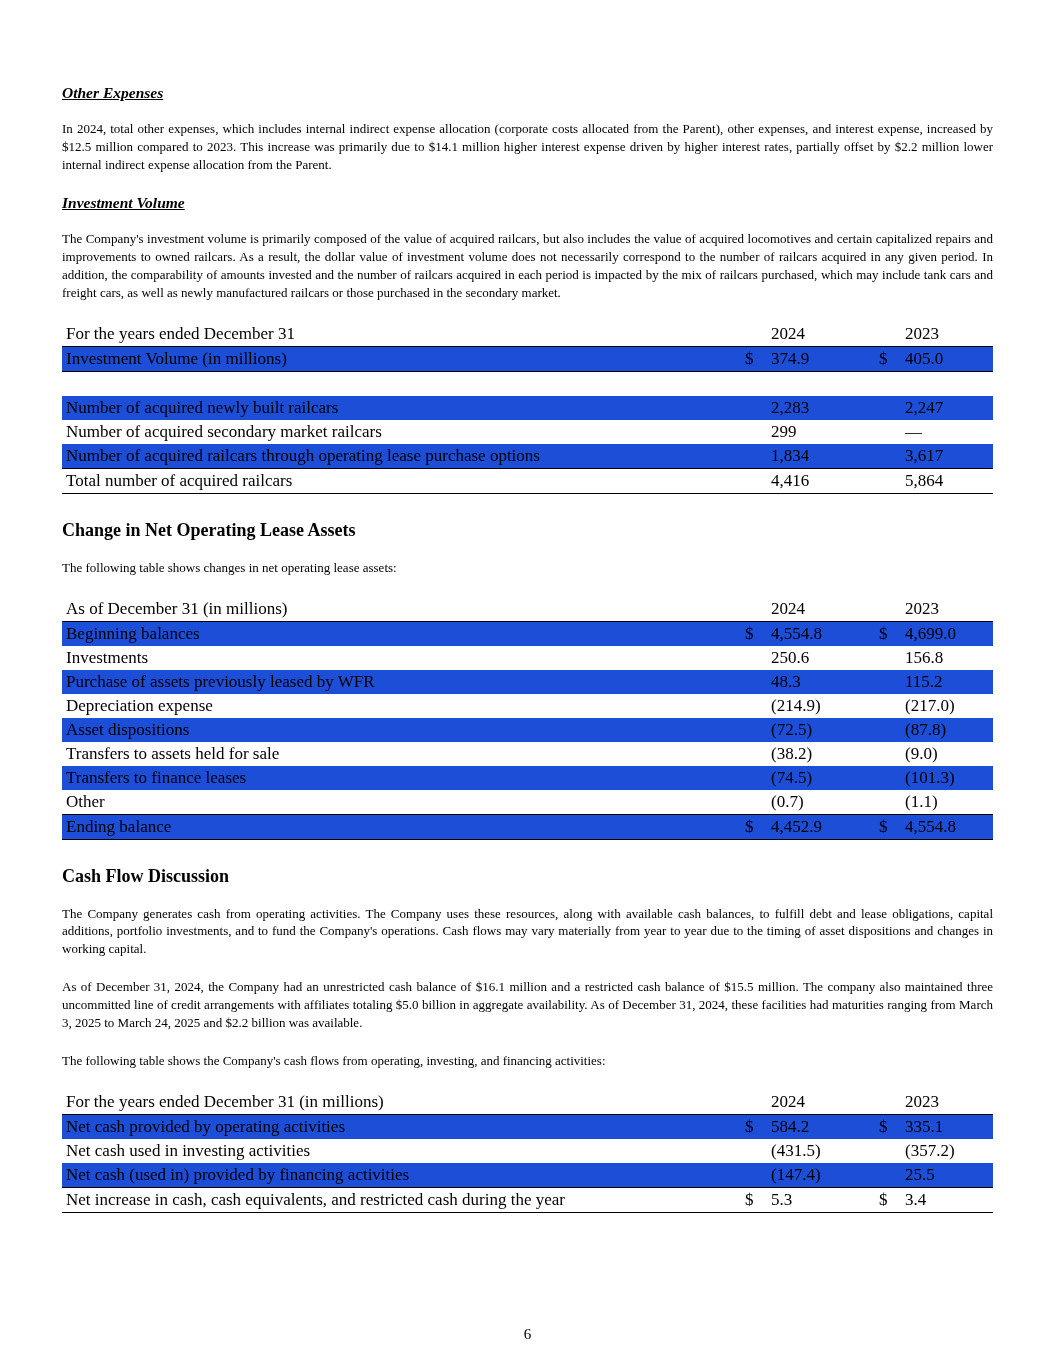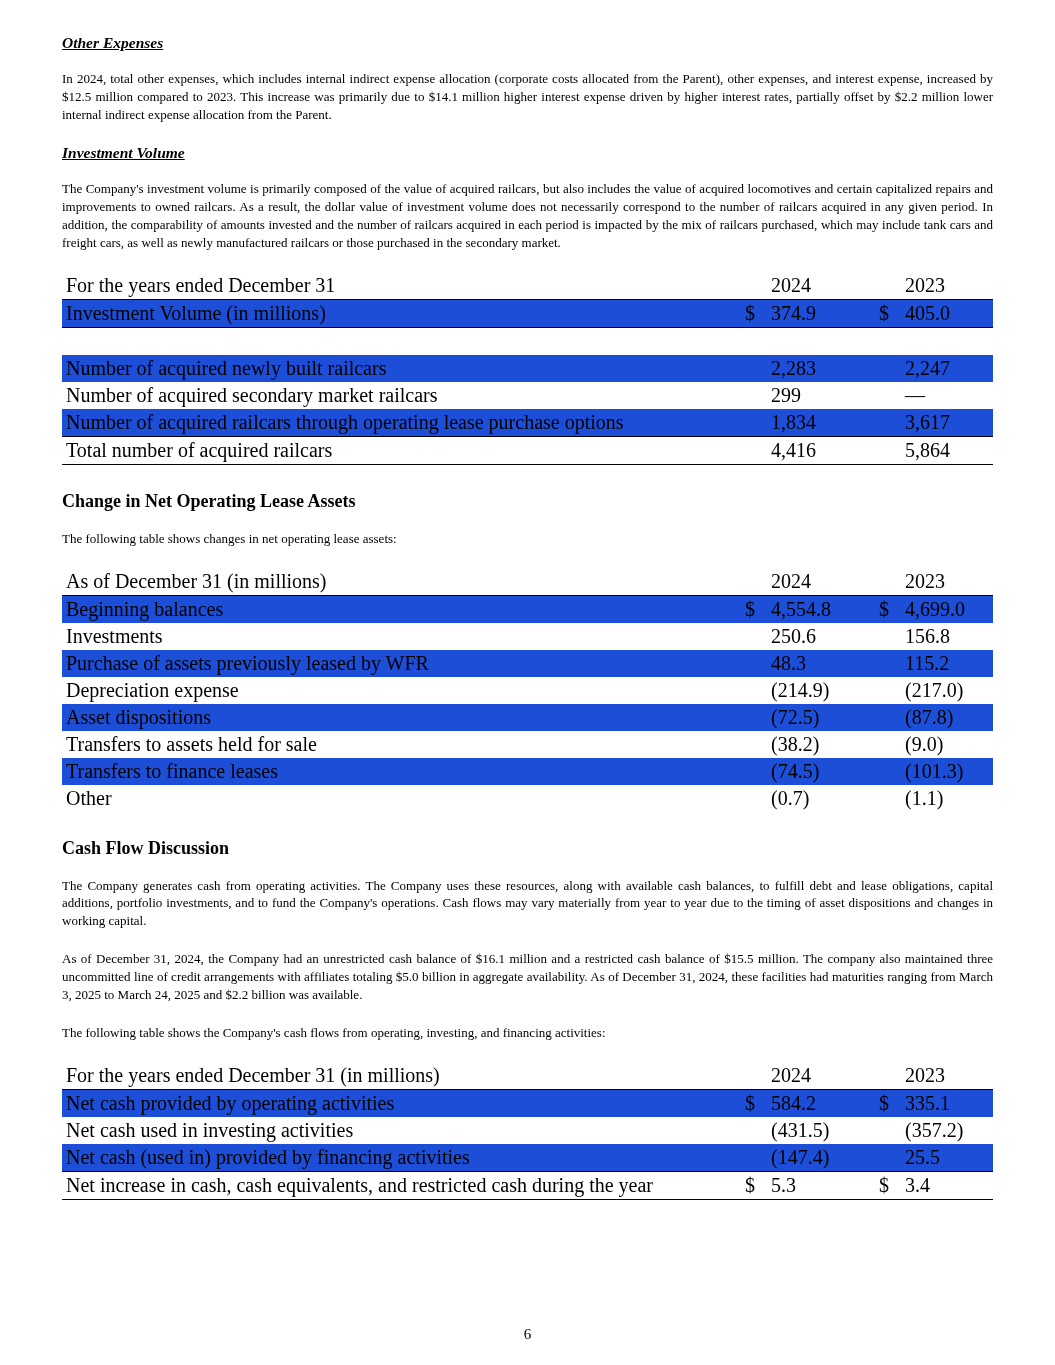--- a/index.html
+++ b/index.html
@@ -11,21 +11,21 @@
     font-family: "Liberation Serif", serif;
     color: #000000;
   }
   .page {
     width: 1055px;
     min-height: 1365px;
     margin: 0 auto;
     background: #ffffff;
     position: relative;
     box-sizing: border-box;
-    padding: 34px 62px 40px 62px;
+    padding: 84px 62px 40px 62px;
   }
   .section-head {
     font-style: italic;
     text-decoration: underline;
     font-size: 15.5px;
     margin: 0 0 18px 0;
   }
   .section-head-bold {
     font-weight: bold;
     font-size: 18px;
@@ -34,21 +34,21 @@
   p.body-text {
     font-size: 13px;
     line-height: 1.38;
     text-align: justify;
     margin: 0 0 20px 0;
   }
 
   table.fin {
     width: 100%;
     border-collapse: collapse;
-    font-size: 20px;
+    font-size: 17px;
     margin: 8px 0 26px 0;
   }
   table.fin td, table.fin th {
     padding: 2px 4px;
     vertical-align: bottom;
     font-weight: normal;
     text-align: left;
     white-space: nowrap;
   }
   .hdr-row td {
@@ -230,20 +230,28 @@
         <td class="num">(101.3)</td>
       </tr>
       <tr>
         <td>Other</td>
         <td class="cur"></td>
         <td class="num">(0.7)</td>
         <td></td>
         <td class="cur"></td>
         <td class="num">(1.1)</td>
       </tr>
+      <tr class="shaded bold topline botline">
+        <td>Ending balance</td>
+        <td class="cur">$</td>
+        <td class="num">4,452.9</td>
+        <td></td>
+        <td class="cur">$</td>
+        <td class="num">4,554.8</td>
+      </tr>
     </tbody>
   </table>
 
   <h2 class="section-head-bold">Cash Flow Discussion</h2>
   <p class="body-text">The Company generates cash from operating activities. The Company uses these resources, along with available cash balances, to fulfill debt and lease obligations, capital additions, portfolio investments, and to fund the Company's operations. Cash flows may vary materially from year to year due to the timing of asset dispositions and changes in working capital.</p>
   <p class="body-text">As of December 31, 2024, the Company had an unrestricted cash balance of $16.1 million and a restricted cash balance of $15.5 million. The company also maintained three uncommitted line of credit arrangements with affiliates totaling $5.0 billion in aggregate availability. As of December 31, 2024, these facilities had maturities ranging from March 3, 2025 to March 24, 2025 and $2.2 billion was available.</p>
   <p class="body-text">The following table shows the Company's cash flows from operating, investing, and financing activities:</p>
 
   <table class="fin">
     <colgroup>

